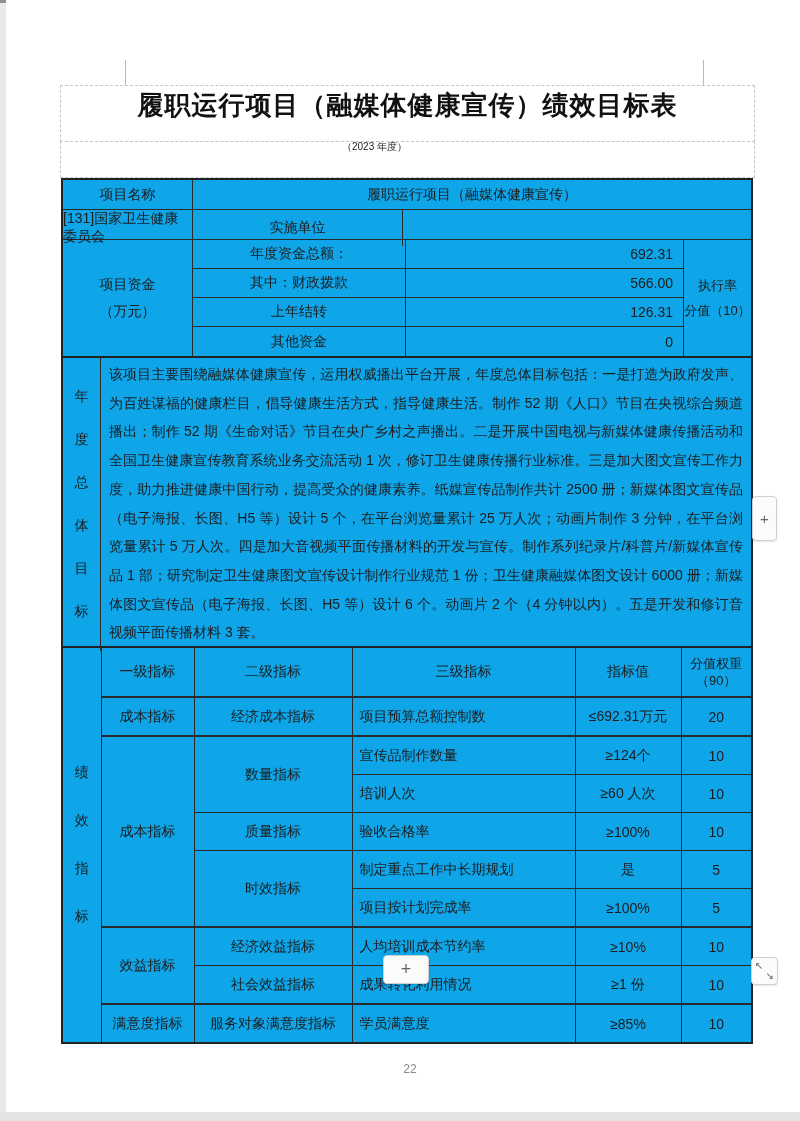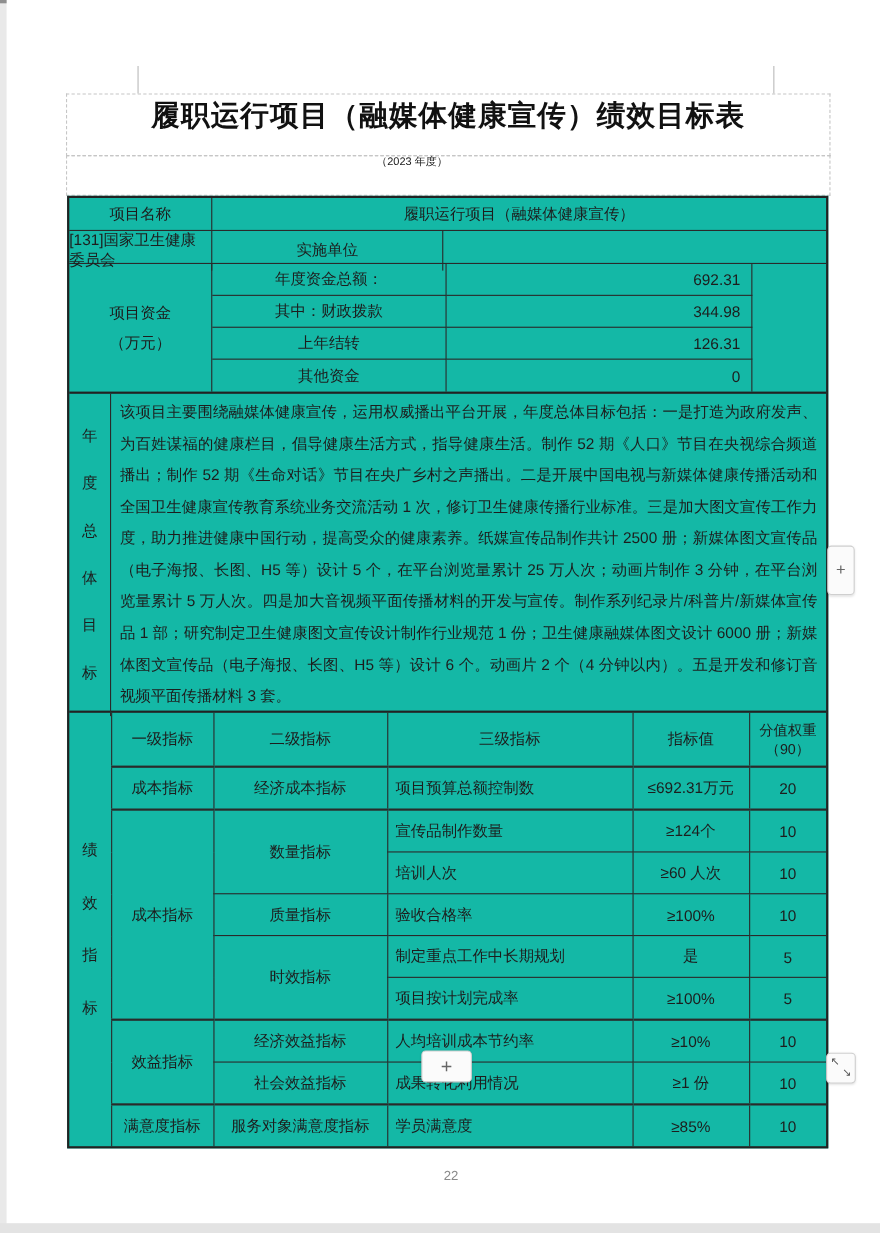--- a/index.html
+++ b/index.html
@@ -18,21 +18,21 @@
   
   .mark{background:#b9b9b9;}
   .dash-box{border:1px dashed #c6c6c6;}
 
   
   .doc-title{left:60px;top:88px;width:695px;text-align:center;
     font-size:26px;font-weight:bold;letter-spacing:1px;color:#111;}
   .doc-subtitle{left:60px;top:140px;width:629px;text-align:center;font-size:10px;}
 
   
-  .doc-table{left:61px;top:178px;width:692px;border:2px solid #222;background:#14b8a6;}
+  .doc-table{left:61px;top:178px;width:692px;border:2px solid #222;background:#0ea5e9;}
   .t-row{display:grid;border-bottom:1px solid #2a2a2a;box-sizing:border-box;}
   .row-a{grid-template-columns:130px 1fr;height:30px;}
   .row-b{grid-template-columns:130px 210px 168px 1fr;height:30px;}
   .cell{display:flex;align-items:center;justify-content:center;font-size:14px;box-sizing:border-box;}
   .vline{border-right:1px solid #2a2a2a;}
 
   
   .funding-grid{display:grid;grid-template-columns:130px 213px 278px 1fr;
     grid-template-rows:repeat(4,29px);}
   .f-left{grid-row:1/5;grid-column:1;border-right:1px solid #2a2a2a;
@@ -113,25 +113,29 @@
   </div>
 
   <div class="funding-grid">
     <div class="f-left">
       <span>项目资金</span>
       <span>（万元）</span>
     </div>
     <div class="f-label fbb" style="grid-row:1;grid-column:2;">年度资金总额：</div>
     <div class="f-value fbb" style="grid-row:1;grid-column:3;">692.31</div>
     <div class="f-label fbb" style="grid-row:2;grid-column:2;">其中：财政拨款</div>
-    <div class="f-value fbb" style="grid-row:2;grid-column:3;">344.98</div>
+    <div class="f-value fbb" style="grid-row:2;grid-column:3;">566.00</div>
     <div class="f-label fbb" style="grid-row:3;grid-column:2;">上年结转</div>
     <div class="f-value fbb" style="grid-row:3;grid-column:3;">126.31</div>
     <div class="f-label" style="grid-row:4;grid-column:2;">其他资金</div>
     <div class="f-value" style="grid-row:4;grid-column:3;">0</div>
+    <div class="f-rate">
+      <span>执行率</span>
+      <span>分值（10）</span>
+    </div>
   </div>
 
   <div class="goal-grid">
     <div class="g-left">
       <span>年</span>
       <span>度</span>
       <span>总</span>
       <span>体</span>
       <span>目</span>
       <span>标</span>

